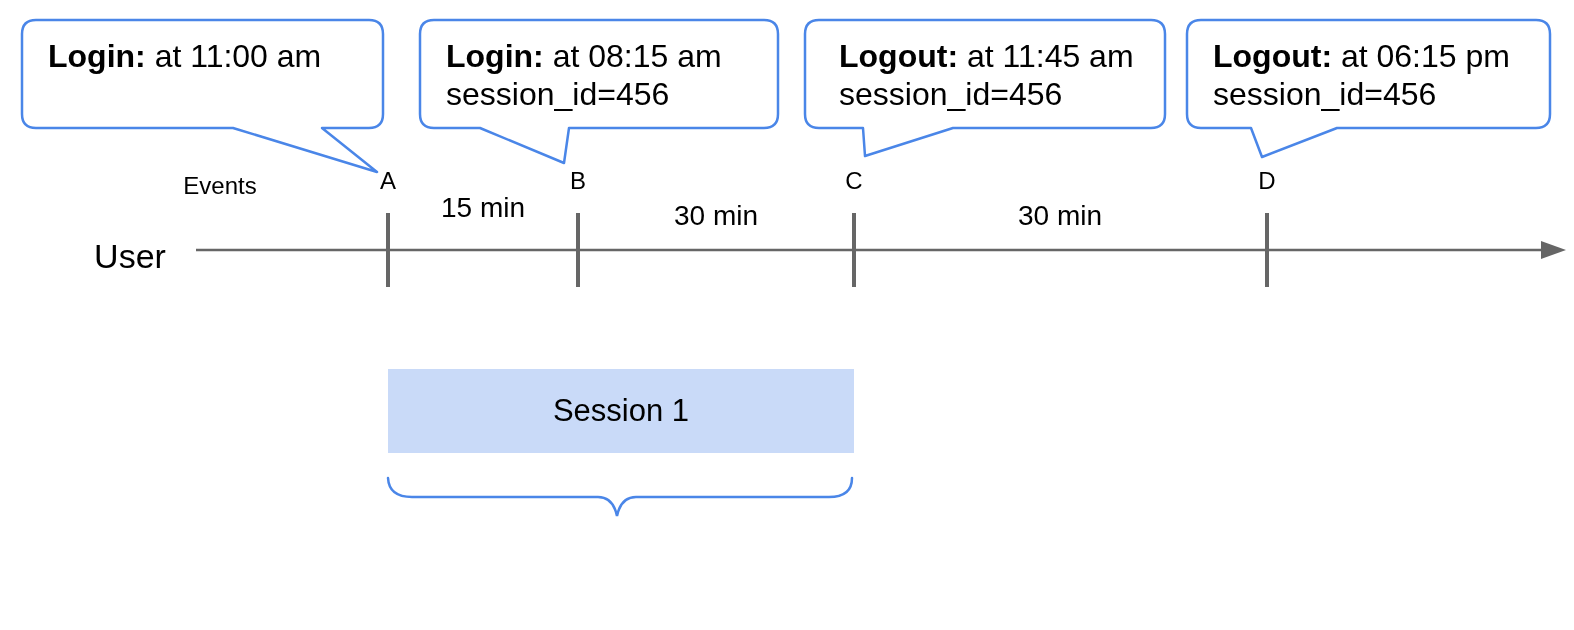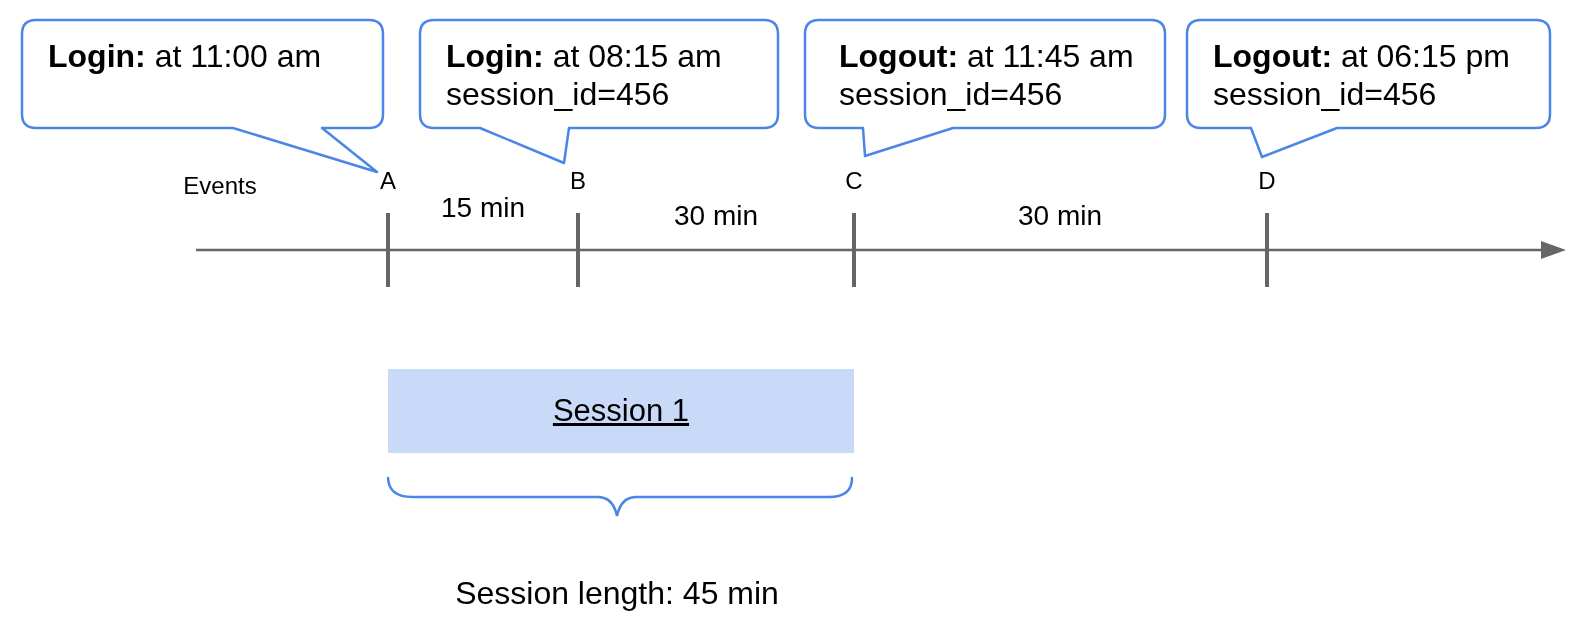--- a/index.html
+++ b/index.html
@@ -81,29 +81,29 @@
   <div class="abs callout-text" style="left:839px; top:37px;">
     <div><b>Logout:</b><span> at 11:45 am</span></div>
     <div>session_id=456</div>
   </div>
   <div class="abs callout-text" style="left:1213px; top:37px;">
     <div><b>Logout:</b><span> at 06:15 pm</span></div>
     <div>session_id=456</div>
   </div>
 
   <div class="abs label events-label centered" style="left:150px; top:172px; width:140px;">Events</div>
+  <div class="abs label user-label centered" style="left:60px; top:237px; width:140px;">User</div>
 
   <div class="abs label marker-letter centered" style="left:358px; top:167px; width:60px;">A</div>
   <div class="abs label marker-letter centered" style="left:548px; top:167px; width:60px;">B</div>
   <div class="abs label marker-letter centered" style="left:824px; top:167px; width:60px;">C</div>
   <div class="abs label marker-letter centered" style="left:1237px; top:167px; width:60px;">D</div>
 
   <div class="abs label interval-label centered" style="left:413px; top:192px; width:140px;">15 min</div>
   <div class="abs label interval-label centered" style="left:646px; top:200px; width:140px;">30 min</div>
   <div class="abs label interval-label centered" style="left:990px; top:200px; width:140px;">30 min</div>
 
-  <div class="abs session-box" style="left:388px; top:369px; width:466px; height:84px;text-decoration:underline;">
+  <div class="abs session-box" style="left:388px; top:369px; width:466px; height:84px;">
     <span>Session 1</span>
   </div>
 
-  <div class="abs label caption centered" style="left:367px; top:575px; width:500px;">Session length: 45 min</div>
 
 </div>
 
 </body></html>

